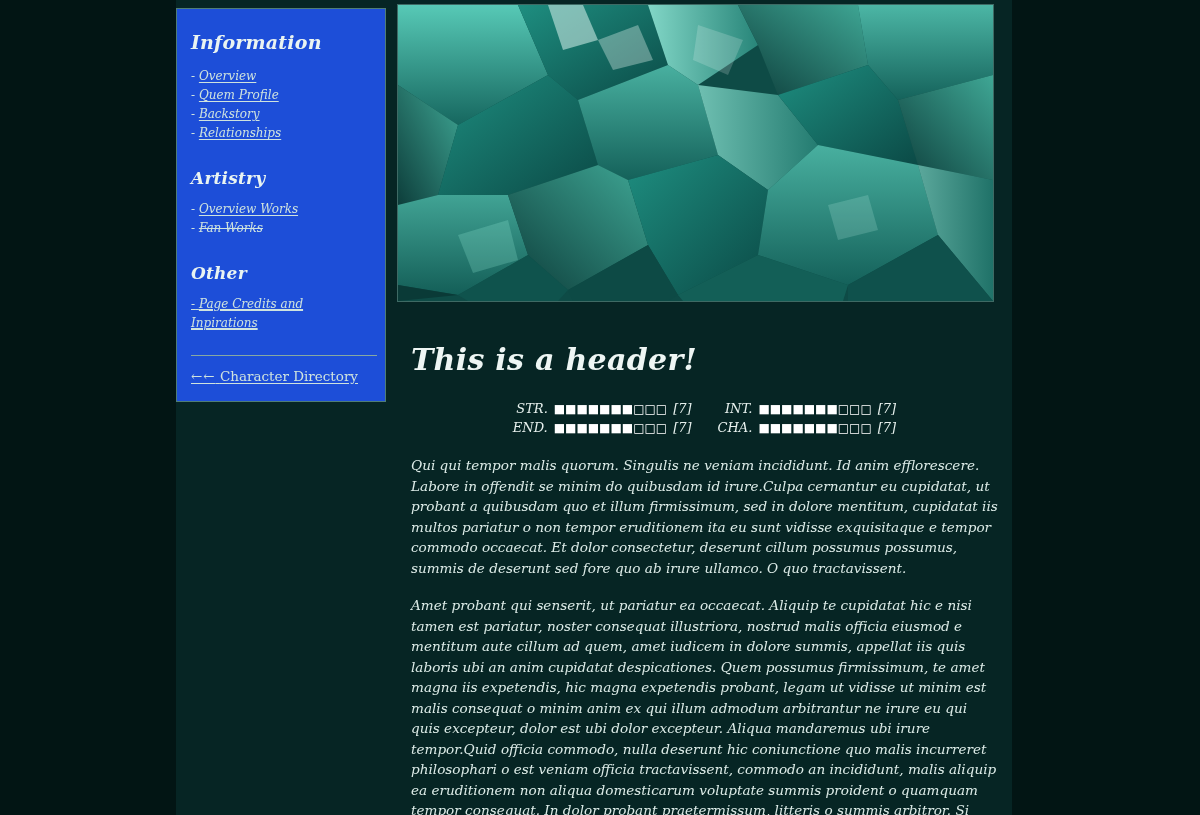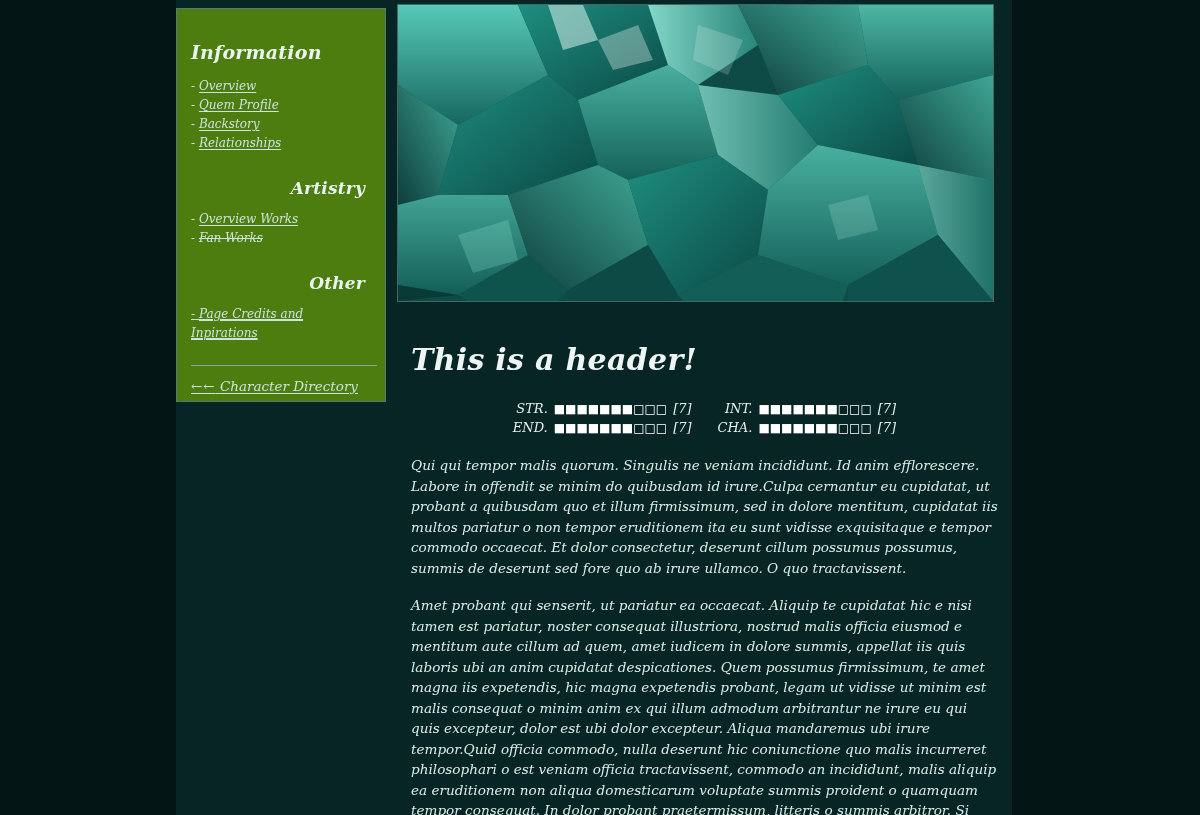--- a/index.html
+++ b/index.html
@@ -36,36 +36,35 @@
   }
   
   .sidebar {
     position: absolute;
     left: 176px;
     top: 8px;
     width: 210px;
     height: 394px;
     box-sizing: border-box;
     border: 1px solid #4f7d76;
-    background: #4d7c0f;
-    padding: 32px 20px 10px 14px;
+    background: #1d4ed8;
+    padding: 22px 20px 10px 14px;
   }
   .side-heading {
     font-family: "DejaVu Serif", serif;
     font-style: italic;
     font-size: 19px;
     color: #eaf4f1;
     margin: 0 0 14px 0;
     letter-spacing: .2px;
   }
   .side-heading.sub {
     font-size: 17px;
     margin-top: 26px;
     margin-bottom: 12px;
-    text-align: right;
   }
   .side-list {
     list-style: none;
     margin: 0;
     padding: 0;
   }
   .side-list li {
     font-family: "DejaVu Serif", serif;
     font-style: italic;
     font-size: 12px;
@@ -85,21 +84,20 @@
   }
   .side-list li.wrap { white-space: normal; line-height: 19px; text-decoration: underline; }
   .divider {
     border: none;
     border-top: 1px solid #87a8a2;
     margin: 22px 0 10px 0;
     width: 186px;
   }
   .back-link {
     font-family: "DejaVu Serif", serif;
-    font-style: italic;
     font-size: 13.5px;
     color: #cfe3de;
     text-decoration: underline;
     text-underline-offset: 2px;
     display: inline-block;
   }
   .arrows { letter-spacing: 1px; }
 
   
   .main {

